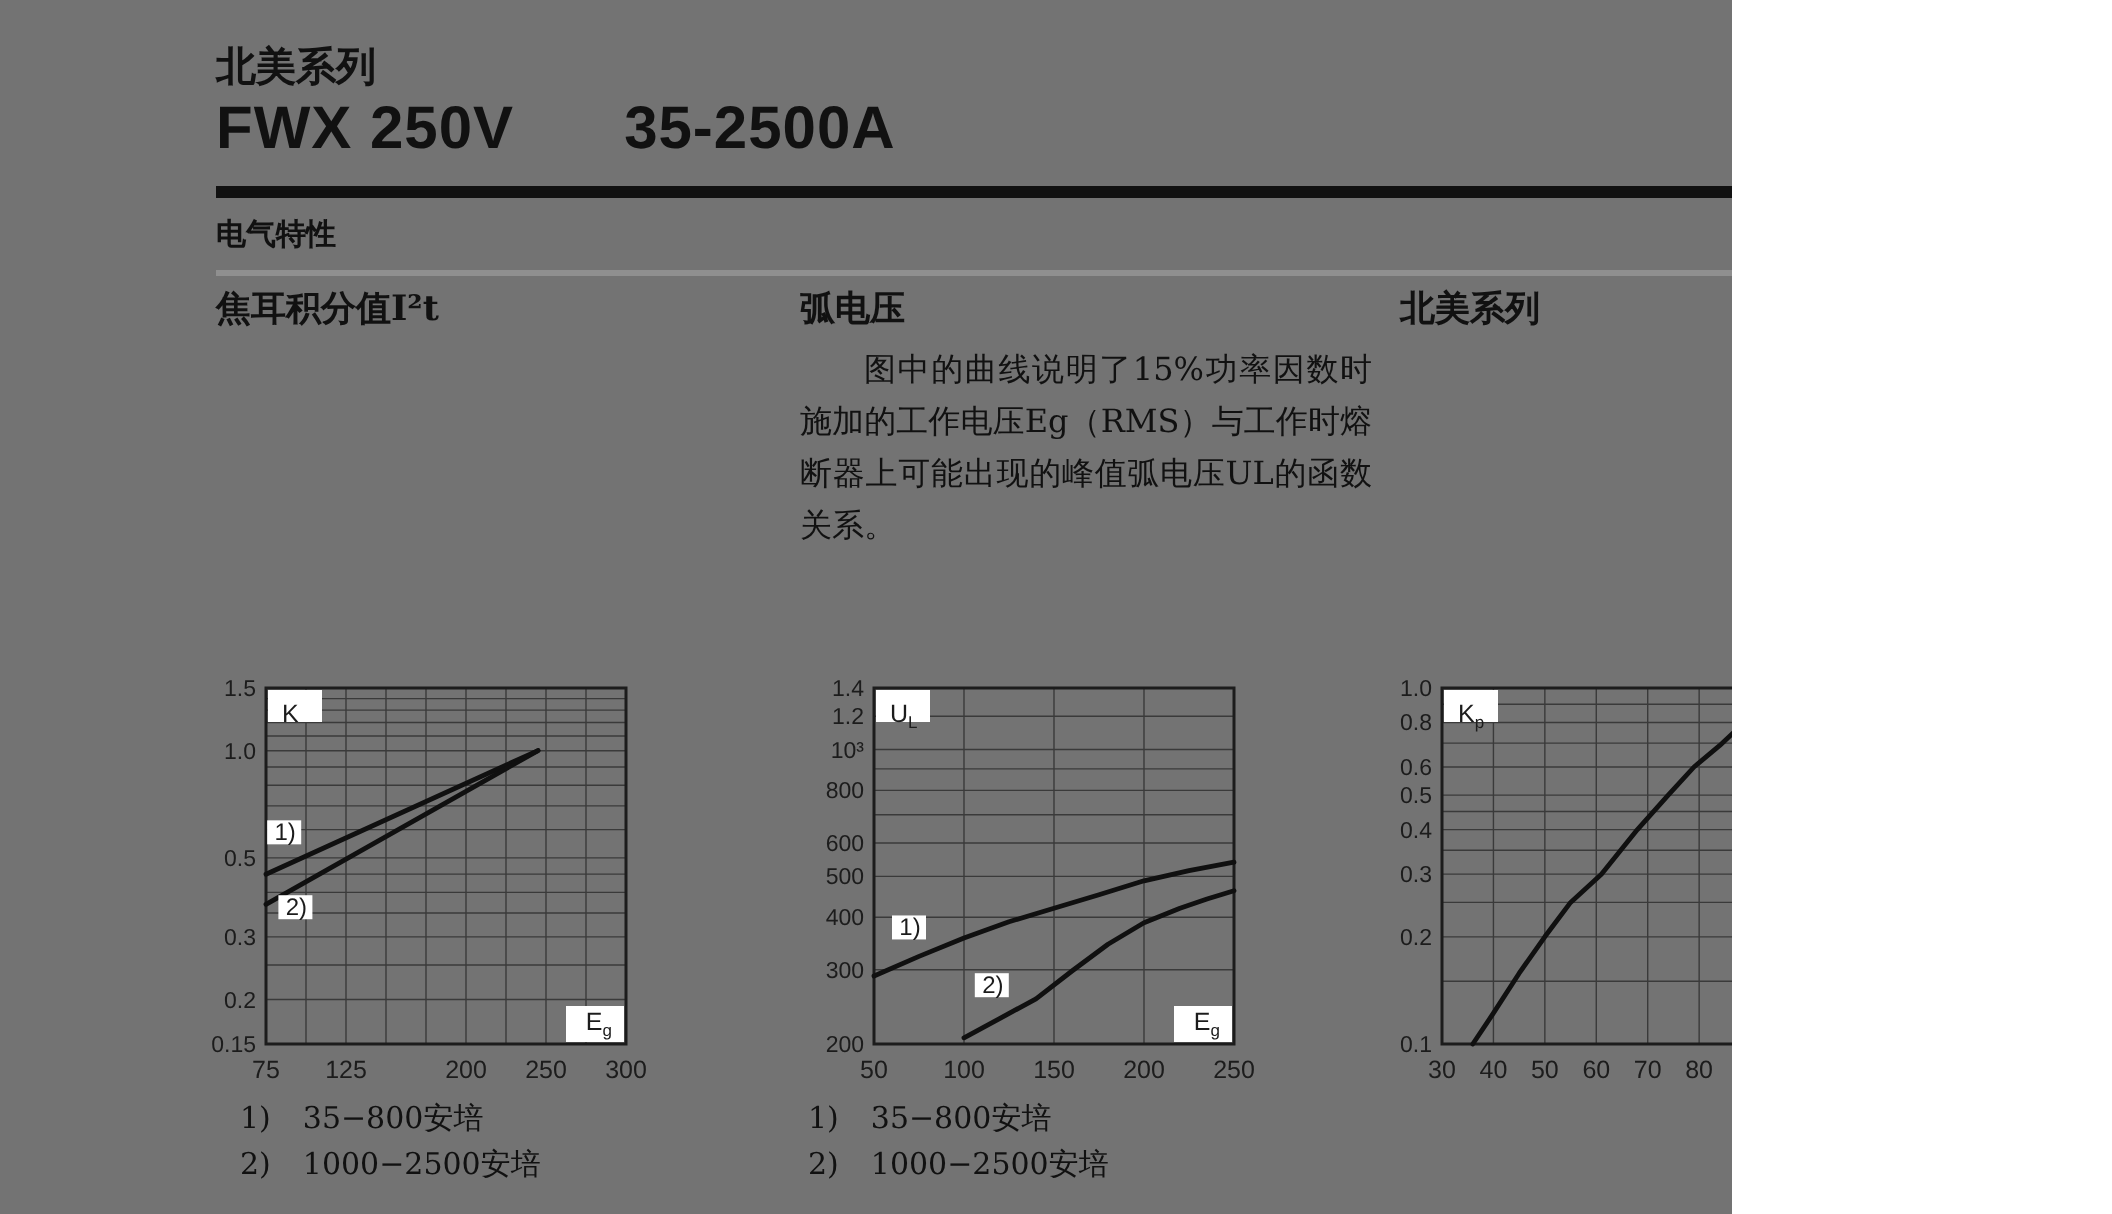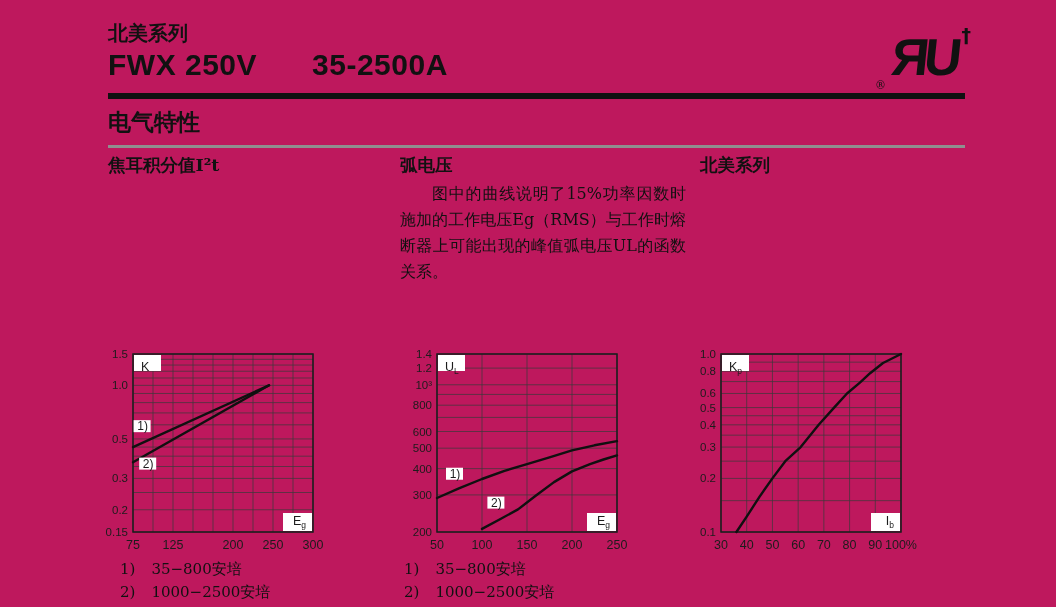--- a/index.html
+++ b/index.html
@@ -1,26 +1,26 @@
 <!DOCTYPE html>
 <html><head>
 <meta charset="utf-8">
 <style>
   html,body{margin:0;padding:0;background:#fff;}
-  .page{position:relative;width:1056px;height:607px;background:#be185d;overflow:hidden;
+  .page{position:relative;width:866px;height:607px;background:#737373;overflow:hidden;
         font-family:"DejaVu Serif","Liberation Serif",serif;color:#111;}
   .content{position:absolute;left:108px;top:0;width:857px;}
 
   
   .series-label{font-size:20px;font-weight:bold;margin-top:22px;line-height:1.1;}
   .product-title{display:flex;align-items:baseline;gap:55px;margin-top:4px;
         font-family:"Liberation Sans","DejaVu Sans",sans-serif;font-weight:bold;font-size:30px;
         letter-spacing:.5px;}
   .header-rule{height:6px;background:#111;margin-top:11px;}
-  .section-title{font-size:23px;font-weight:bold;margin-top:9px;margin-bottom:9px;line-height:1.2;}
+  .section-title{font-size:15px;font-weight:bold;margin-top:9px;margin-bottom:9px;line-height:1.2;}
   .section-rule{height:3px;background:#8f8f8f;}
 
   
   .ul-mark{position:absolute;right:0;top:28px;width:78px;height:62px;}
   .ul-letters{position:absolute;right:8px;top:0;font-family:"Liberation Sans",sans-serif;
         font-weight:900;font-size:52px;line-height:58px;letter-spacing:-5px;
         transform:skewX(-6deg);color:#111;}
   .ul-dagger{position:absolute;right:-6px;top:-4px;font-size:19px;font-weight:bold;
         font-family:"DejaVu Sans",sans-serif;}
   .ul-reg{position:absolute;left:-12px;bottom:-2px;font-size:11px;}

